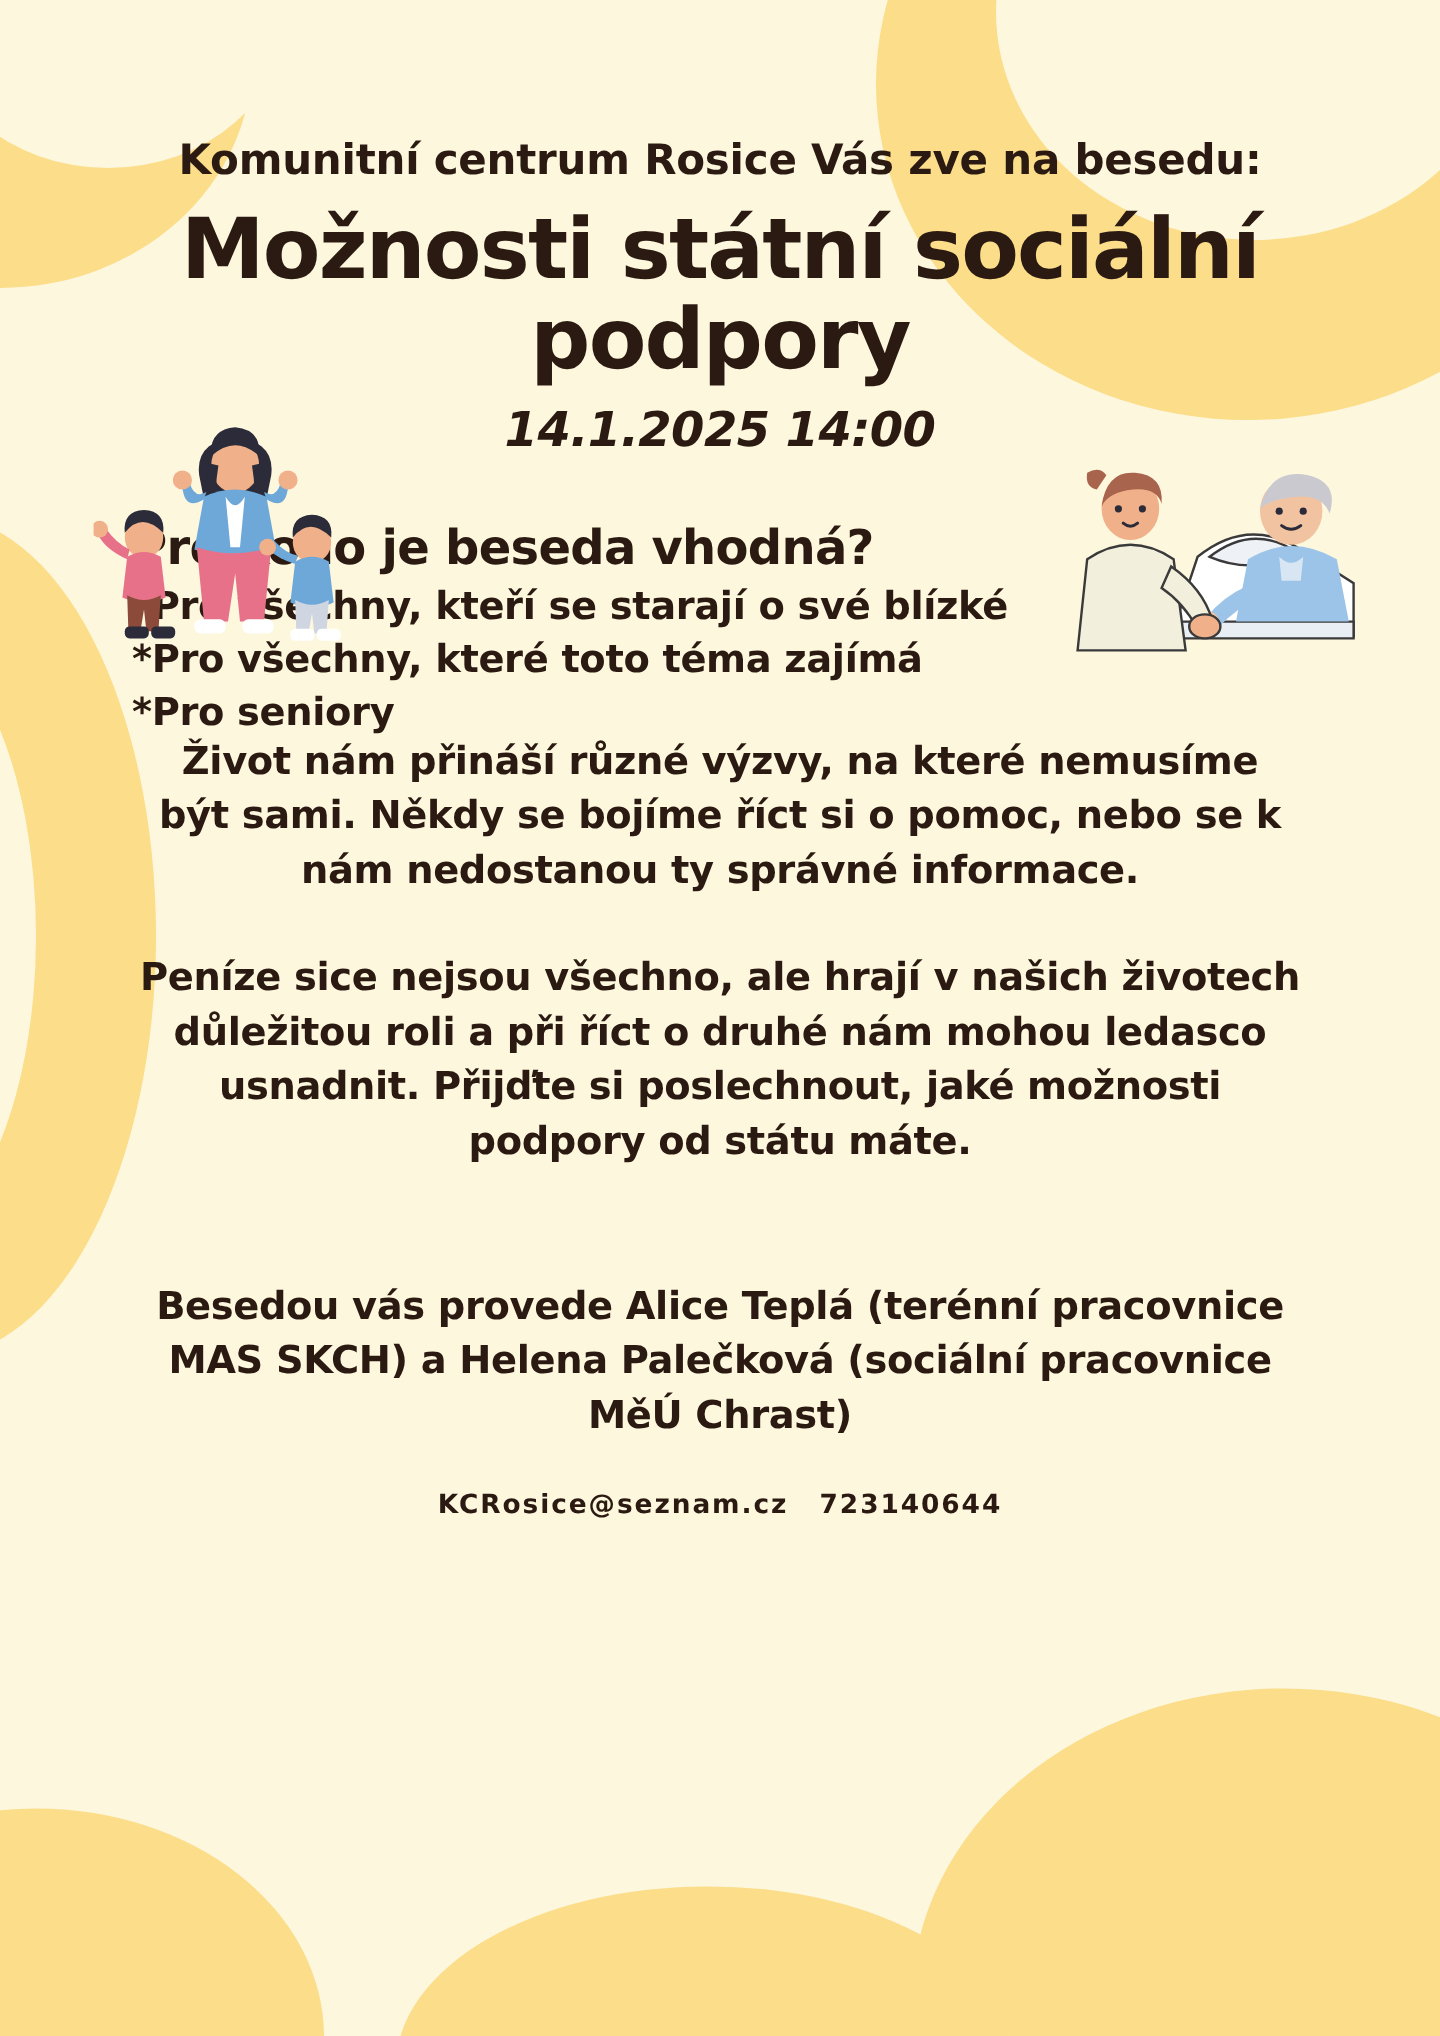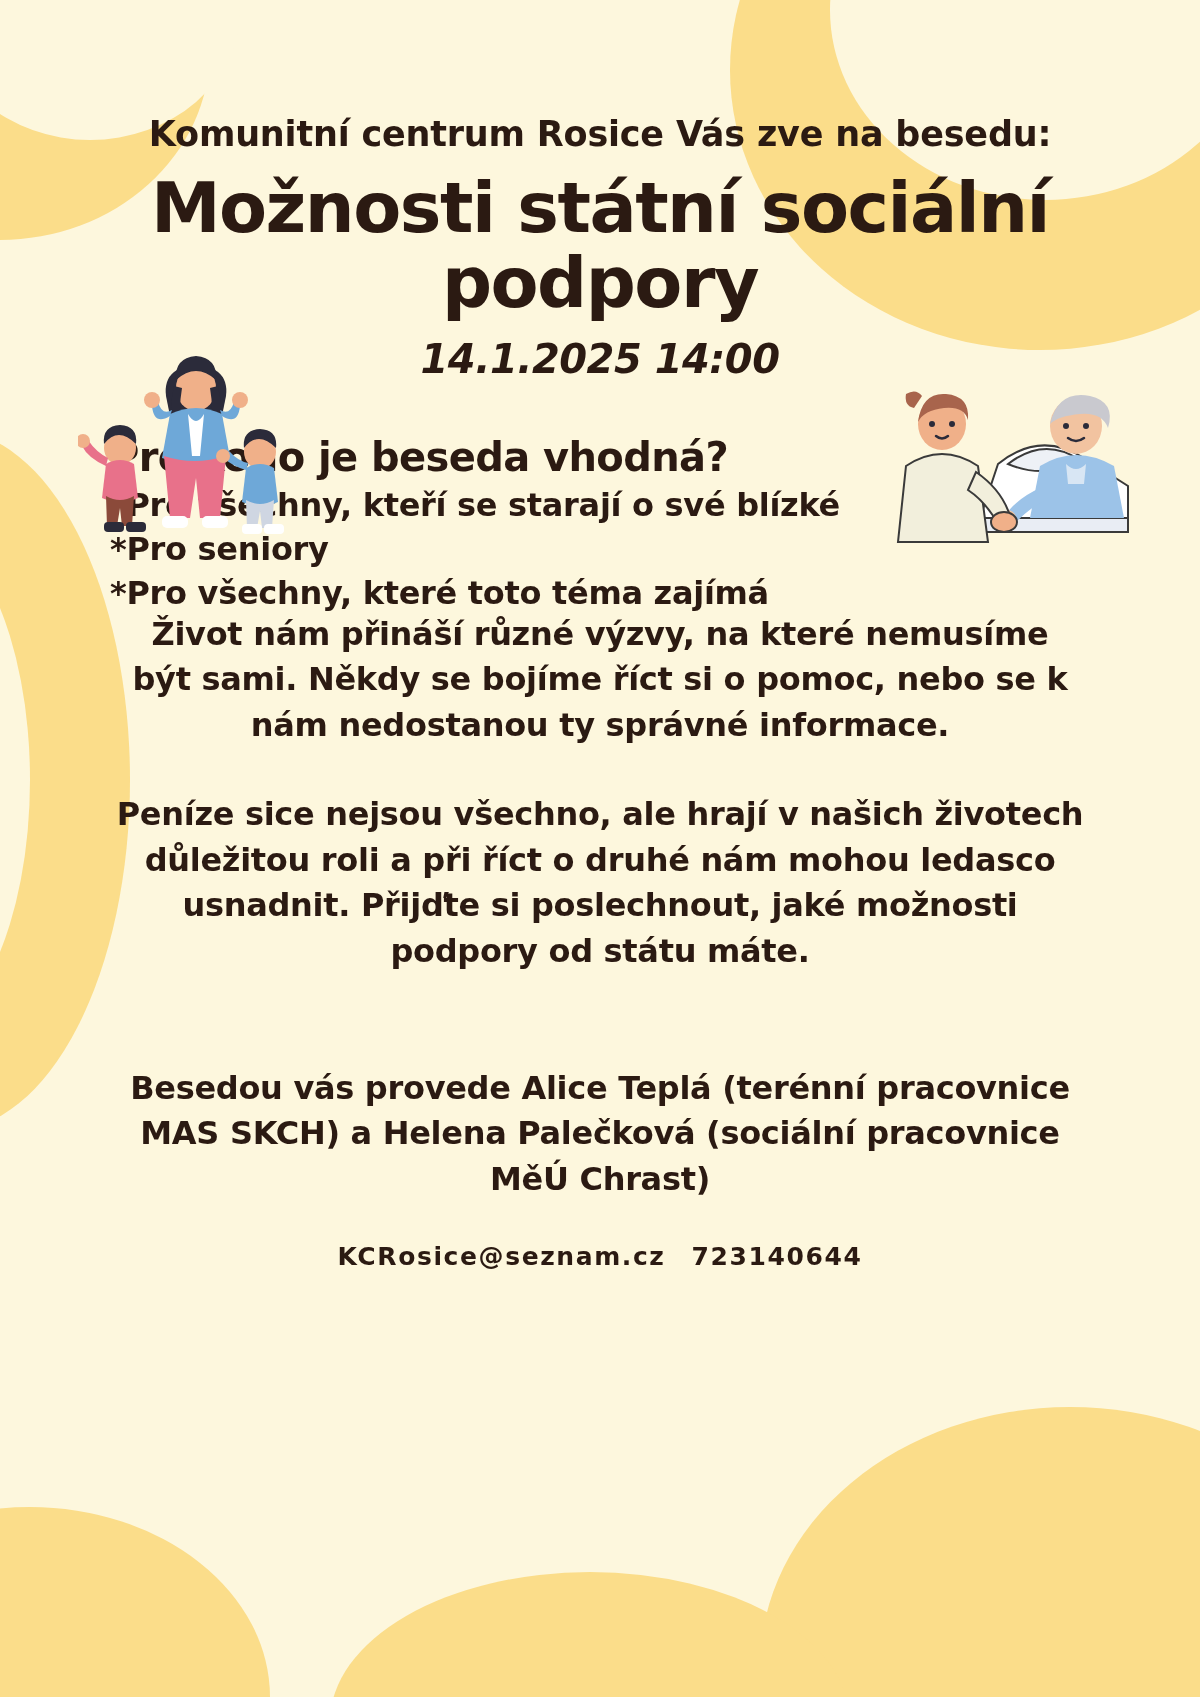--- a/index.html
+++ b/index.html
@@ -144,21 +144,21 @@
     line-height: 1.42;
     letter-spacing: -0.3px;
   }
   .para-1 { padding: 0 18px; }
   .para-2 { margin-top: 44px; padding: 0 4px; }
   .para-3 { margin-top: 92px; padding: 0 10px; }
 
   .contact {
     margin: 40px 0 0 0;
     text-align: center;
-    font-size: 25px;
+    font-size: 22px;
     font-weight: bold;
     letter-spacing: 1.6px;
   }
   .contact .phone { margin-left: 26px; }
 
   
   .illo {
     position: absolute;
     z-index: 3;
   }
@@ -249,22 +249,22 @@
 
   <p class="invite">Komunitní centrum Rosice Vás zve na besedu:</p>
 
   <h1 class="title">Možnosti státní sociální podpory</h1>
 
   <p class="datetime">14.1.2025 14:00</p>
 
   <div class="section">
     <p class="section-q">Pro koho je beseda vhodná?</p>
     <p class="bullet">*Pro všechny, kteří se starají o své blízké</p>
+    <p class="bullet">*Pro všechny, které toto téma zajímá</p>
     <p class="bullet">*Pro seniory</p>
-    <p class="bullet">*Pro všechny, které toto téma zajímá</p>
   </div>
 
   <p class="para para-1">Život nám přináší různé výzvy, na které nemusíme být sami. Někdy se bojíme říct si o pomoc, nebo se k nám nedostanou ty správné informace.</p>
   <p class="para para-2">Peníze sice nejsou všechno, ale hrají v našich životech důležitou roli a při říct o druhé nám mohou ledasco usnadnit. Přijďte si poslechnout, jaké možnosti podpory od státu máte.</p>
   <p class="para para-3">Besedou vás provede Alice Teplá (terénní pracovnice MAS SKCH) a Helena Palečková (sociální pracovnice MěÚ Chrast)</p>
 
   <p class="contact">
     <span>KCRosice@seznam.cz</span><span class="phone">723140644</span>
   </p>
 

